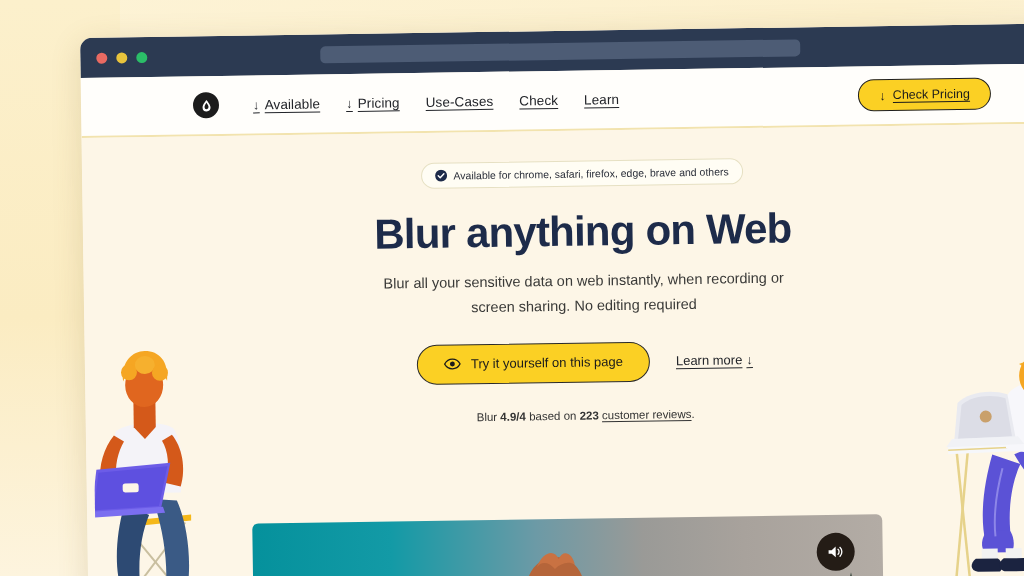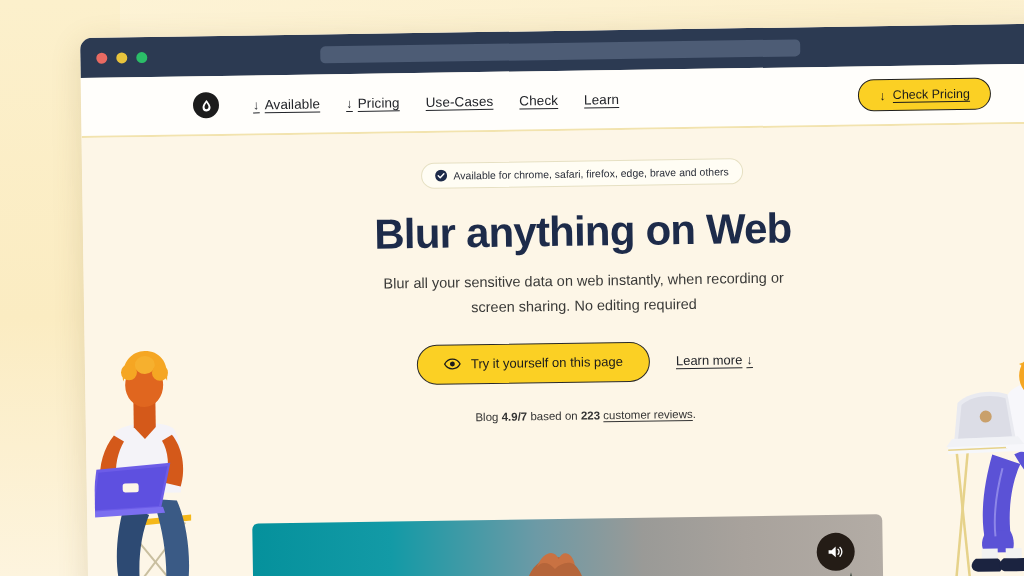--- a/index.html
+++ b/index.html
@@ -348,21 +348,21 @@
           <span>Try it yourself on this page</span>
         </div>
 
         <div class="learn">
           <span>Learn more</span>
           <span class="arrow-dn">↓</span>
         </div>
       </div>
 
       <div class="rating">
-        <span>Blog </span><b>4.9/7</b><span> based on </span><b>223</b><span> </span><a>customer reviews</a><span>.</span>
+        <span>Blur </span><b>4.9/4</b><span> based on </span><b>223</b><span> </span><a>customer reviews</a><span>.</span>
       </div>
     </div>
 
     <div class="video">
       <svg class="vid-person" viewBox="0 0 96 120">
         <ellipse cx="48" cy="74" rx="30" ry="36" fill="#e8b98f"></ellipse>
         <path d="M18 56 C16 30 30 12 48 12 C68 12 80 30 78 56 C72 44 64 36 48 36 C32 36 24 44 18 56 Z" fill="#b5653a"></path>
         <path d="M30 22 C36 6 48 4 52 14 C56 4 66 8 68 20 C62 16 54 18 48 24 C42 16 34 16 30 22 Z" fill="#c97242"></path>
         <ellipse cx="36" cy="76" rx="5" ry="3" fill="#3a2a20" opacity=".55"></ellipse>
         <ellipse cx="60" cy="76" rx="5" ry="3" fill="#3a2a20" opacity=".55"></ellipse>

